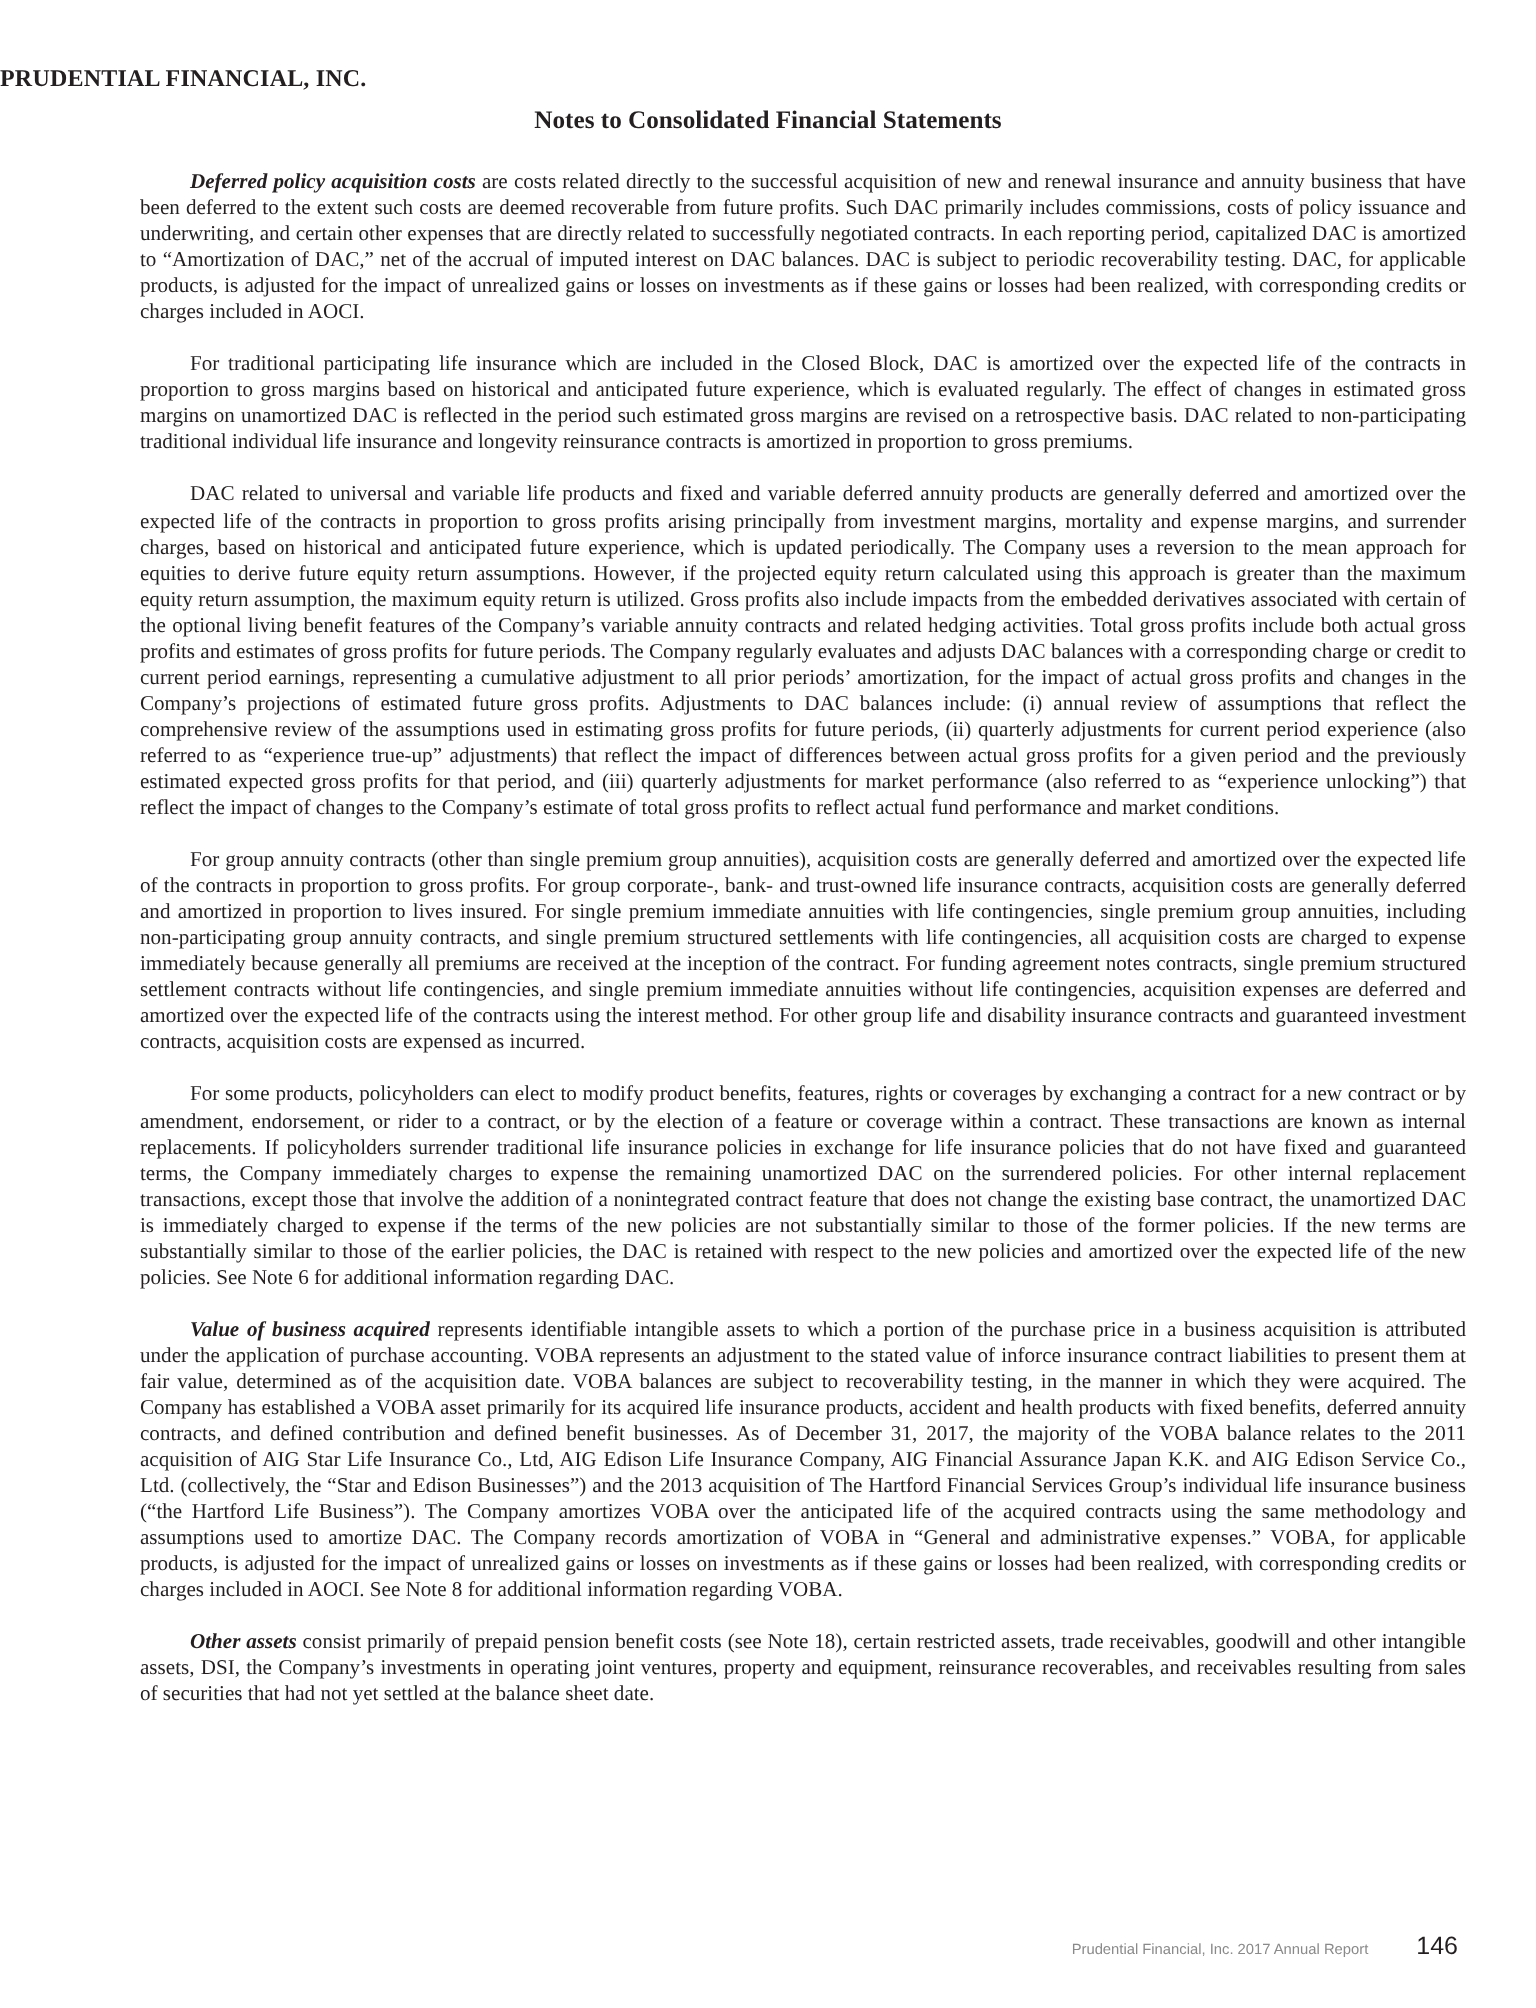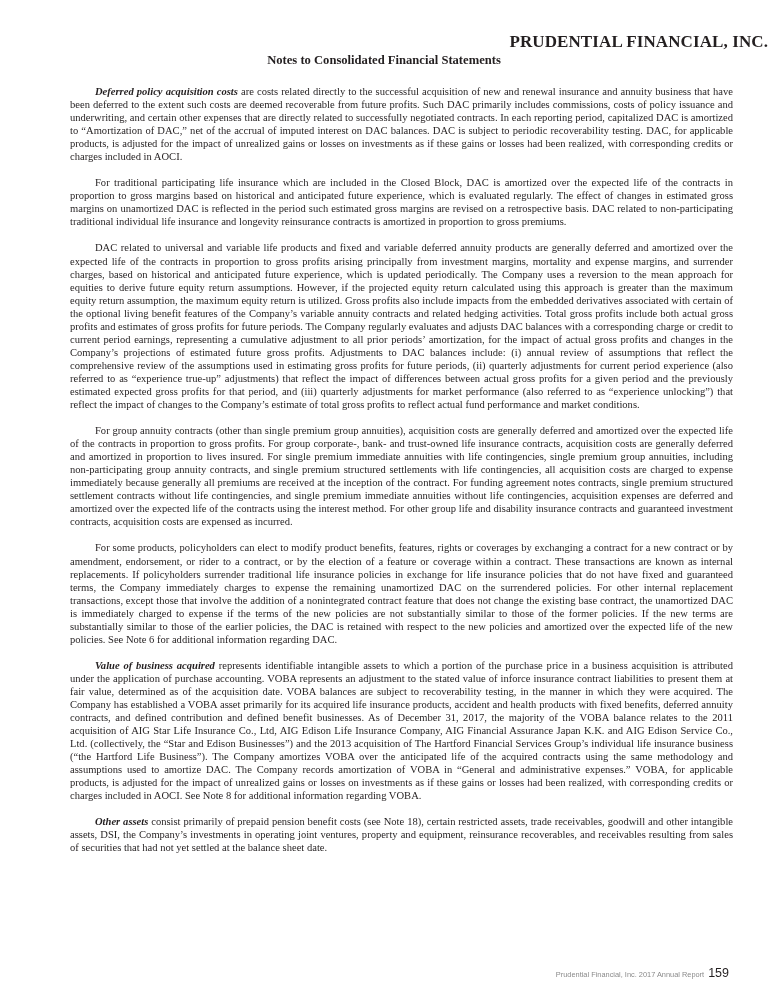--- a/index.html
+++ b/index.html
@@ -1,37 +1,37 @@
 <!DOCTYPE html>
 <html><head>
   <meta charset="utf-8">
   <style>
     html, body { margin: 0; padding: 0; background: #ffffff; }
     body {
       width: 768px; height: 1004px; position: relative; overflow: hidden;
       font-family: "Liberation Serif", serif; color: #231f20;
     }
     .page-title {
-      position: absolute; top: 32px; left: 0; width: 768px; text-align: right;
-      font-weight: bold; font-size: 17px; letter-spacing: 0.1px;
+      position: absolute; top: 32px; left: 0; width: 768px; text-align: left;
+      font-weight: bold; font-size: 12px; letter-spacing: 0.1px;
     }
     .page-subtitle {
       position: absolute; top: 53px; left: 0; width: 768px; text-align: center;
       font-weight: bold; font-size: 12.6px;
     }
     .body {
       position: absolute; top: 85px; left: 70px; width: 663px;
       font-size: 10.55px; line-height: 13.05px; text-align: justify;
     }
     .para { margin: 0 0 13px 0; text-indent: 25px; }
     .lead { font-weight: bold; font-style: italic; margin-top: 32px; }
     .footer {
       position: absolute; top: 966px; right: 39px;
       font-family: "Liberation Sans", sans-serif; color: #8a8a8a; font-size: 7.4px;
-      display: flex; align-items: baseline; gap: 4px;
+      display: flex; align-items: baseline; gap: 24px;
     }
     .page-num { color: #231f20; font-size: 12.5px; }
   </style>
 </head>
 <body>
 
 <div class="page-title">PRUDENTIAL FINANCIAL, INC.</div>
 <div class="page-subtitle">Notes to Consolidated Financial Statements</div>
 
 <div class="body">
@@ -39,14 +39,14 @@
   <p class="para"><span>For traditional participating life insurance which are included in the Closed Block, DAC is amortized over the expected life of the contracts in proportion to gross margins based on historical and anticipated future experience, which is evaluated regularly. The effect of changes in estimated gross margins on unamortized DAC is reflected in the period such estimated gross margins are revised on a retrospective basis. DAC related to non-participating traditional individual life insurance and longevity reinsurance contracts is amortized in proportion to gross premiums.</span></p>
   <p class="para"><span>DAC related to universal and variable life products and fixed and variable deferred annuity products are generally deferred and amortized over the expected life of the contracts in proportion to gross profits arising principally from investment margins, mortality and expense margins, and surrender charges, based on historical and anticipated future experience, which is updated periodically. The Company uses a reversion to the mean approach for equities to derive future equity return assumptions. However, if the projected equity return calculated using this approach is greater than the maximum equity return assumption, the maximum equity return is utilized. Gross profits also include impacts from the embedded derivatives associated with certain of the optional living benefit features of the Company’s variable annuity contracts and related hedging activities. Total gross profits include both actual gross profits and estimates of gross profits for future periods. The Company regularly evaluates and adjusts DAC balances with a corresponding charge or credit to current period earnings, representing a cumulative adjustment to all prior periods’ amortization, for the impact of actual gross profits and changes in the Company’s projections of estimated future gross profits. Adjustments to DAC balances include: (i) annual review of assumptions that reflect the comprehensive review of the assumptions used in estimating gross profits for future periods, (ii) quarterly adjustments for current period experience (also referred to as “experience true-up” adjustments) that reflect the impact of differences between actual gross profits for a given period and the previously estimated expected gross profits for that period, and (iii) quarterly adjustments for market performance (also referred to as “experience unlocking”) that reflect the impact of changes to the Company’s estimate of total gross profits to reflect actual fund performance and market conditions.</span></p>
   <p class="para"><span>For group annuity contracts (other than single premium group annuities), acquisition costs are generally deferred and amortized over the expected life of the contracts in proportion to gross profits. For group corporate-, bank- and trust-owned life insurance contracts, acquisition costs are generally deferred and amortized in proportion to lives insured. For single premium immediate annuities with life contingencies, single premium group annuities, including non-participating group annuity contracts, and single premium structured settlements with life contingencies, all acquisition costs are charged to expense immediately because generally all premiums are received at the inception of the contract. For funding agreement notes contracts, single premium structured settlement contracts without life contingencies, and single premium immediate annuities without life contingencies, acquisition expenses are deferred and amortized over the expected life of the contracts using the interest method. For other group life and disability insurance contracts and guaranteed investment contracts, acquisition costs are expensed as incurred.</span></p>
   <p class="para"><span>For some products, policyholders can elect to modify product benefits, features, rights or coverages by exchanging a contract for a new contract or by amendment, endorsement, or rider to a contract, or by the election of a feature or coverage within a contract. These transactions are known as internal replacements. If policyholders surrender traditional life insurance policies in exchange for life insurance policies that do not have fixed and guaranteed terms, the Company immediately charges to expense the remaining unamortized DAC on the surrendered policies. For other internal replacement transactions, except those that involve the addition of a nonintegrated contract feature that does not change the existing base contract, the unamortized DAC is immediately charged to expense if the terms of the new policies are not substantially similar to those of the former policies. If the new terms are substantially similar to those of the earlier policies, the DAC is retained with respect to the new policies and amortized over the expected life of the new policies. See Note 6 for additional information regarding DAC.</span></p>
   <p class="para"><span class="lead">Value of business acquired</span><span> represents identifiable intangible assets to which a portion of the purchase price in a business acquisition is attributed under the application of purchase accounting. VOBA represents an adjustment to the stated value of inforce insurance contract liabilities to present them at fair value, determined as of the acquisition date. VOBA balances are subject to recoverability testing, in the manner in which they were acquired. The Company has established a VOBA asset primarily for its acquired life insurance products, accident and health products with fixed benefits, deferred annuity contracts, and defined contribution and defined benefit businesses. As of December 31, 2017, the majority of the VOBA balance relates to the 2011 acquisition of AIG Star Life Insurance Co., Ltd, AIG Edison Life Insurance Company, AIG Financial Assurance Japan K.K. and AIG Edison Service Co., Ltd. (collectively, the “Star and Edison Businesses”) and the 2013 acquisition of The Hartford Financial Services Group’s individual life insurance business (“the Hartford Life Business”). The Company amortizes VOBA over the anticipated life of the acquired contracts using the same methodology and assumptions used to amortize DAC. The Company records amortization of VOBA in “General and administrative expenses.” VOBA, for applicable products, is adjusted for the impact of unrealized gains or losses on investments as if these gains or losses had been realized, with corresponding credits or charges included in AOCI. See Note 8 for additional information regarding VOBA.</span></p>
   <p class="para"><span class="lead">Other assets</span><span> consist primarily of prepaid pension benefit costs (see Note 18), certain restricted assets, trade receivables, goodwill and other intangible assets, DSI, the Company’s investments in operating joint ventures, property and equipment, reinsurance recoverables, and receivables resulting from sales of securities that had not yet settled at the balance sheet date.</span></p>
 </div>
 
 <div class="footer">
   <span>Prudential Financial, Inc. 2017 Annual Report</span>
-  <span class="page-num">159</span>
+  <span class="page-num">146</span>
 </div>
 
 </body></html>

